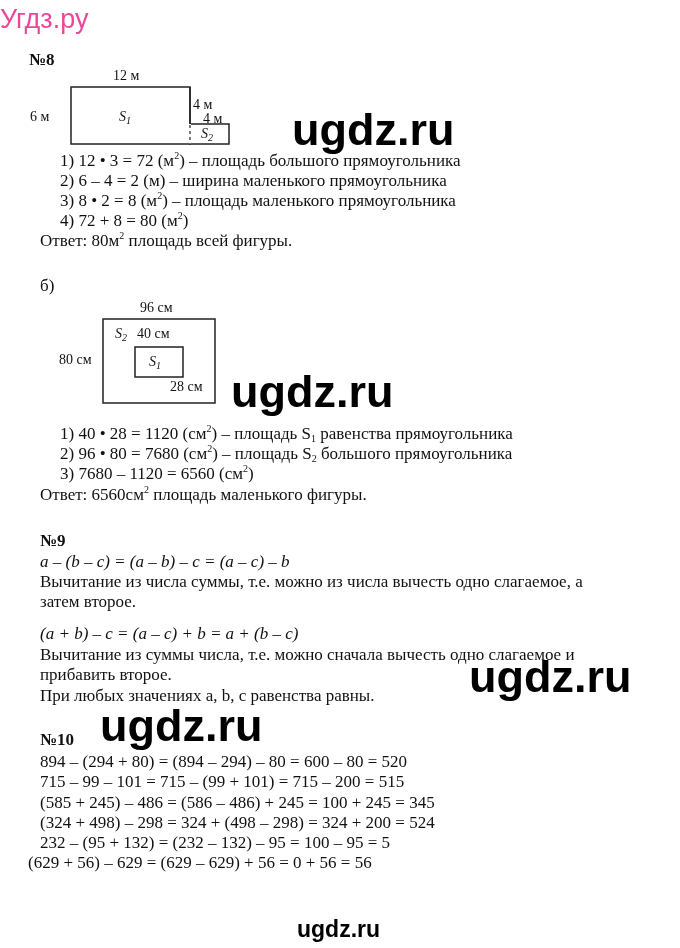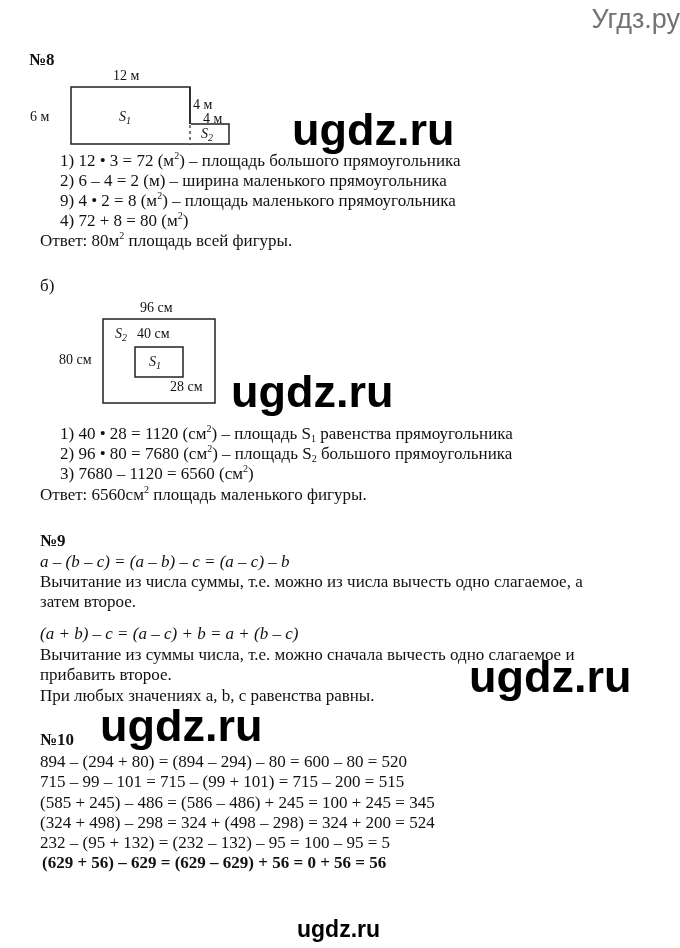--- a/index.html
+++ b/index.html
@@ -1,20 +1,20 @@
 <!DOCTYPE html>
 <html><head>
 <meta charset="utf-8">
 <style>
   html, body { margin:0; padding:0; background:#ffffff; }
   body { width:680px; height:948px; position:relative; overflow:hidden;
          font-family:"Liberation Serif", serif; color:#111; }
   .abs { position:absolute; white-space:nowrap; }
-  .site-title { left:0; width:680px; top:4px; text-align:right;
-                font-family:"Liberation Sans", sans-serif; font-size:27px; color:#737373; }
+  .site-title { left:0; width:680px; top:4px; text-align:left;
+                font-family:"Liberation Sans", sans-serif; font-size:27px; color:#ec4899; }
   .task-num { font-weight:bold; font-size:17px; }
   .line { font-size:17px; line-height:20px; }
   .ital { font-style:italic; }
   .wm { font-family:"Liberation Sans", sans-serif; font-weight:bold; font-size:45px;
         color:#000; letter-spacing:0px; }
   .wm-small { font-family:"Liberation Sans", sans-serif; font-weight:bold; font-size:23px; color:#000; }
   .lbl { font-size:14px; }
   .diagram { position:absolute; }
   sup { font-size:10px; line-height:0; vertical-align:7px; }
   sub { font-size:10px; line-height:0; vertical-align:-3px; }
@@ -39,21 +39,21 @@
   <span class="abs lbl" style="left:193px; top:97px;">4 м</span>
   <span class="abs lbl" style="left:203px; top:111px;">4 м</span>
   <span class="abs lbl ital" style="left:119px; top:109px;"><span>S</span><sub>1</sub></span>
   <span class="abs lbl ital" style="left:201px; top:126px;"><span>S</span><sub>2</sub></span>
 </div>
 
 <div class="abs wm" style="left:292px; top:104px;">ugdz.ru</div>
 
 <div class="abs line" style="left:60px; top:151px;"><span>1) 12 • 3 = 72 (м</span><sup>2</sup><span>) – площадь большого прямоугольника</span></div>
 <div class="abs line" style="left:60px; top:171px;"><span>2) 6 – 4 = 2 (м) – ширина маленького прямоугольника</span></div>
-<div class="abs line" style="left:60px; top:191px;"><span>9) 4 • 2 = 8 (м</span><sup>2</sup><span>) – площадь маленького прямоугольника</span></div>
+<div class="abs line" style="left:60px; top:191px;"><span>3) 8 • 2 = 8 (м</span><sup>2</sup><span>) – площадь маленького прямоугольника</span></div>
 <div class="abs line" style="left:60px; top:211px;"><span>4) 72 + 8 = 80 (м</span><sup>2</sup><span>)</span></div>
 <div class="abs line" style="left:40px; top:231px;"><span>Ответ: 80м</span><sup>2</sup><span> площадь всей фигуры.</span></div>
 
 <div class="abs line" style="left:40px; top:276px;">б)</div>
 
 <div class="diagram" style="left:0; top:0;">
   <svg width="240" height="420" style="position:absolute; left:0; top:0;">
     <rect x="103" y="319" width="112" height="84" fill="none" stroke="#222" stroke-width="1.5"></rect>
     <rect x="135" y="347" width="48" height="30" fill="none" stroke="#222" stroke-width="1.5"></rect>
   </svg>
@@ -83,15 +83,15 @@
 
 <div class="abs wm" style="left:469px; top:651px;">ugdz.ru</div>
 
 <div class="abs wm" style="left:100px; top:700px;">ugdz.ru</div>
 <div class="abs task-num" style="left:40px; top:730px;">№10</div>
 <div class="abs line" style="left:40px; top:752px;">894 – (294 + 80) = (894 – 294) – 80 = 600 – 80 = 520</div>
 <div class="abs line" style="left:40px; top:772px;">715 – 99 – 101 = 715 – (99 + 101) = 715 – 200 = 515</div>
 <div class="abs line" style="left:40px; top:793px;">(585 + 245) – 486 = (586 – 486) + 245 = 100 + 245 = 345</div>
 <div class="abs line" style="left:40px; top:813px;">(324 + 498) – 298 = 324 + (498 – 298) = 324 + 200 = 524</div>
 <div class="abs line" style="left:40px; top:833px;">232 – (95 + 132) = (232 – 132) – 95 = 100 – 95 = 5</div>
-<div class="abs line" style="left:42px; top:853px;font-weight:bold;">(629 + 56) – 629 = (629 – 629) + 56 = 0 + 56 = 56</div>
+<div class="abs line" style="left:28px; top:853px;">(629 + 56) – 629 = (629 – 629) + 56 = 0 + 56 = 56</div>
 
 <div class="abs wm-small" style="left:297px; top:916px;">ugdz.ru</div>
 
 </body></html>

